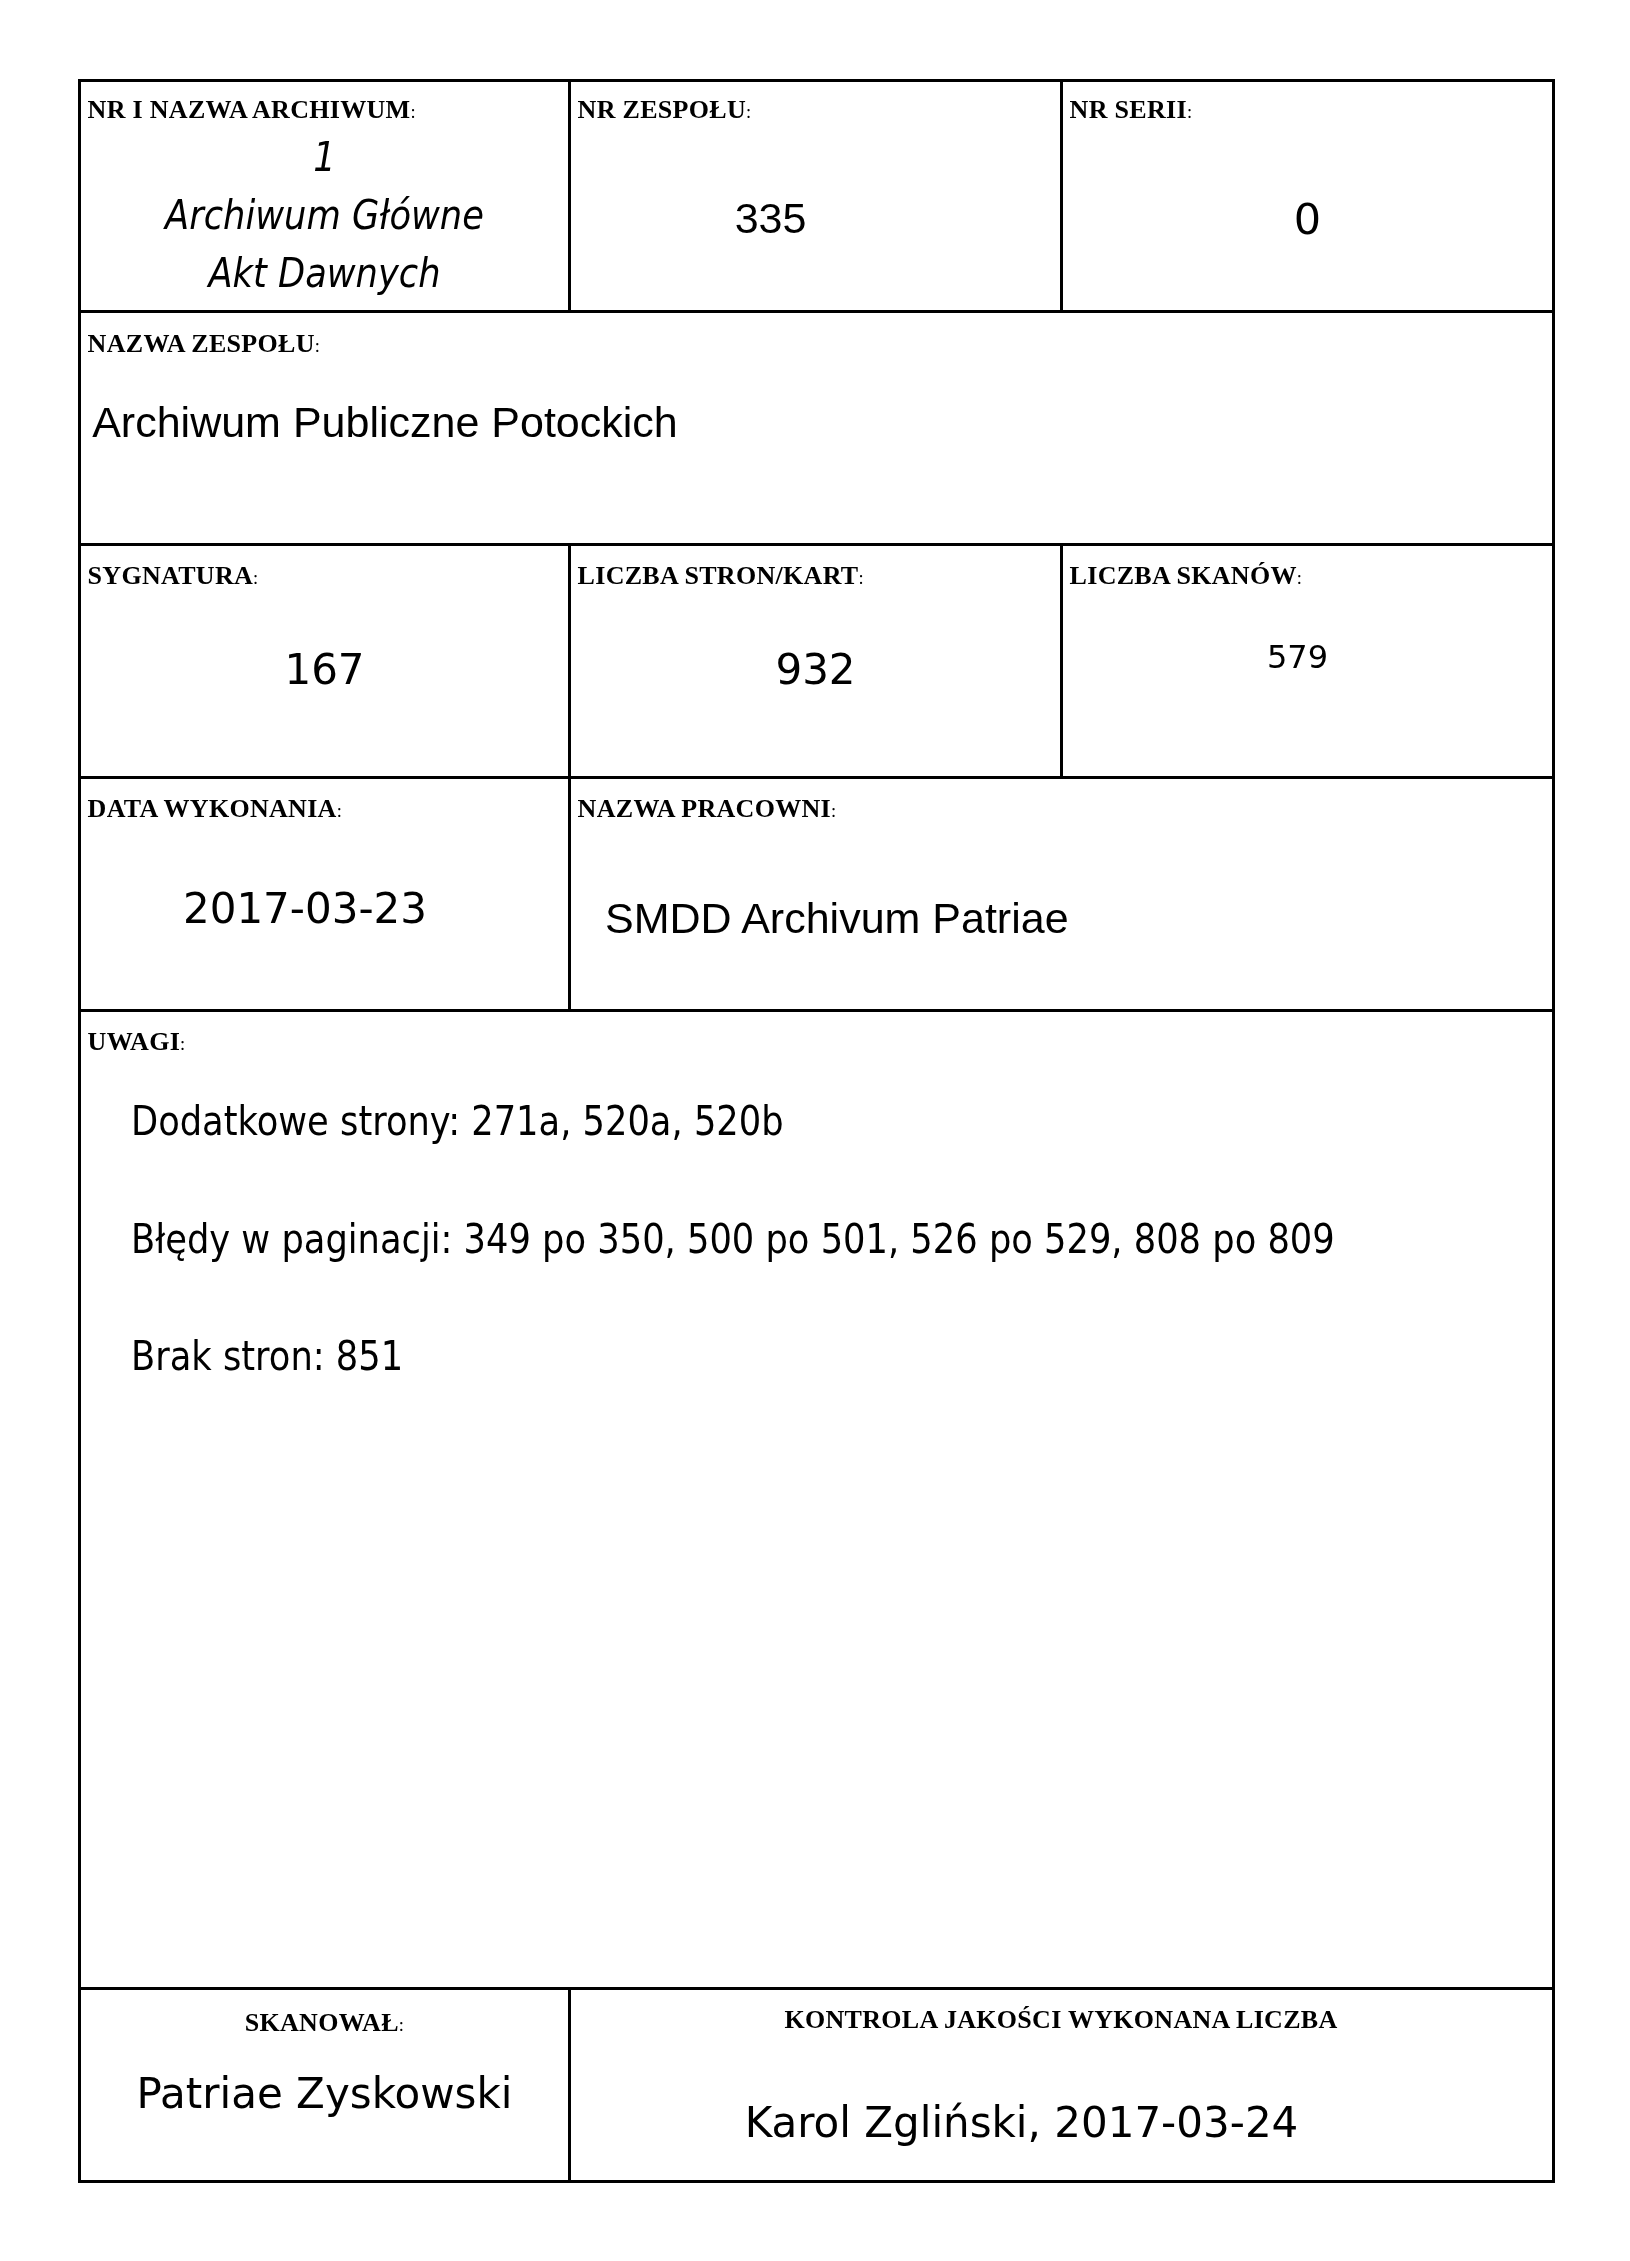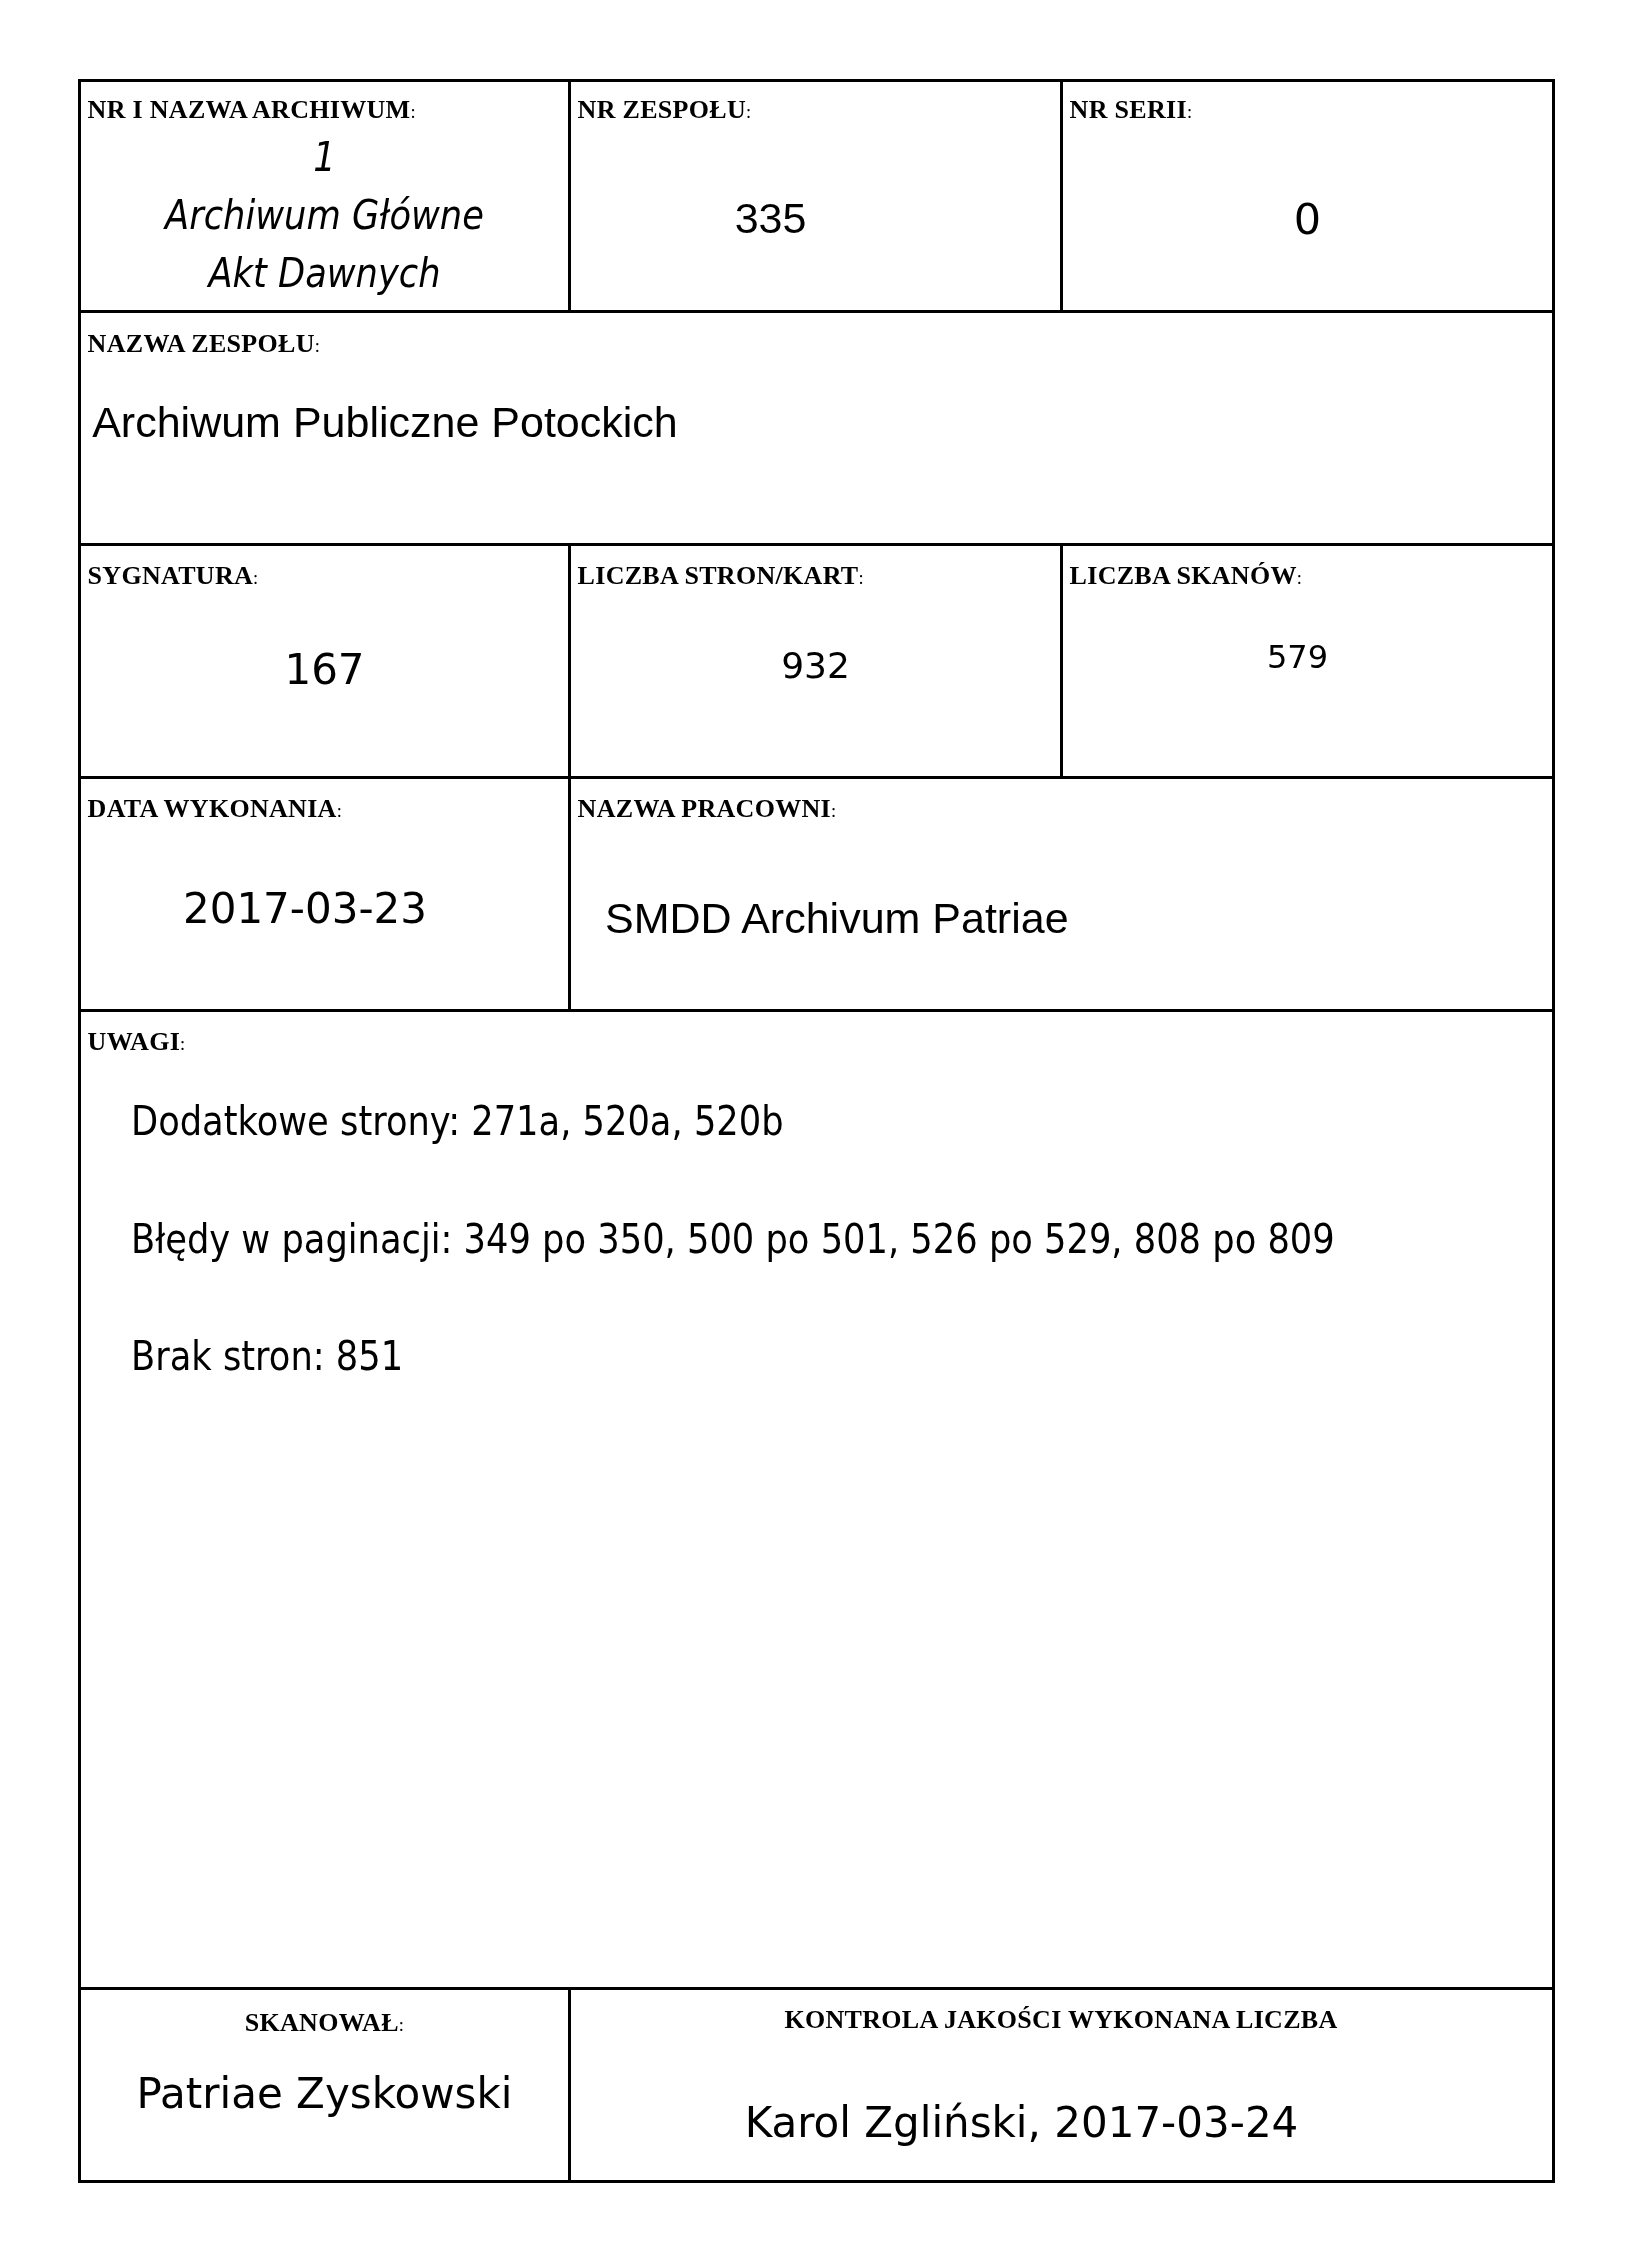--- a/index.html
+++ b/index.html
@@ -87,21 +87,21 @@
   <div class="label" style="left:6.6px; top:14.5px;">
     <span>SYGNATURA</span><span class="colon">:</span>
   </div>
   <div class="value-humanist center" style="top:99px; transform:none; font-size:42px;">167</div>
 </div>
 
 <div class="cell" style="left:571px; top:546px; width:489px; height:296px;text-decoration:underline;">
   <div class="label" style="left:6.6px; top:14.5px;">
     <span>LICZBA STRON/KART</span><span class="colon">:</span>
   </div>
-  <div class="value-humanist center" style="top:99px; transform:none; font-size:36px;">932</div>
+  <div class="value-humanist center" style="top:99px; transform:none; font-size:42px;">932</div>
 </div>
 
 <div class="cell" style="left:1063px; top:546px; width:489px; height:278px;">
   <div class="label" style="left:6.6px; top:14.5px;">
     <span>LICZBA SKANÓW</span><span class="colon">:</span>
   </div>
   <div class="value-humanist center" style="top:92px; transform:none; font-size:32px; left:-20px;">579</div>
 </div>
 
 <div class="cell" style="left:81px; top:779px; width:487px; height:229px;">

